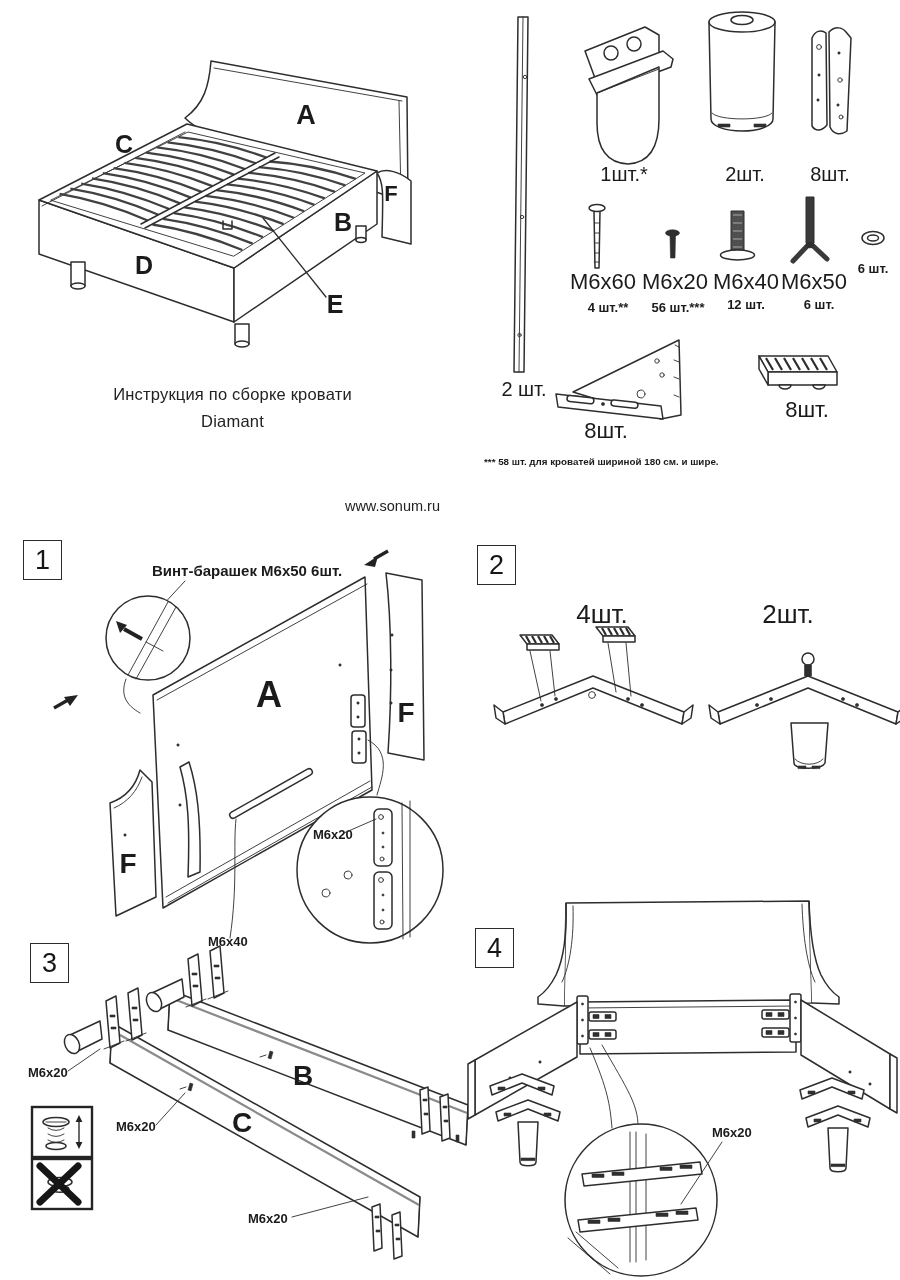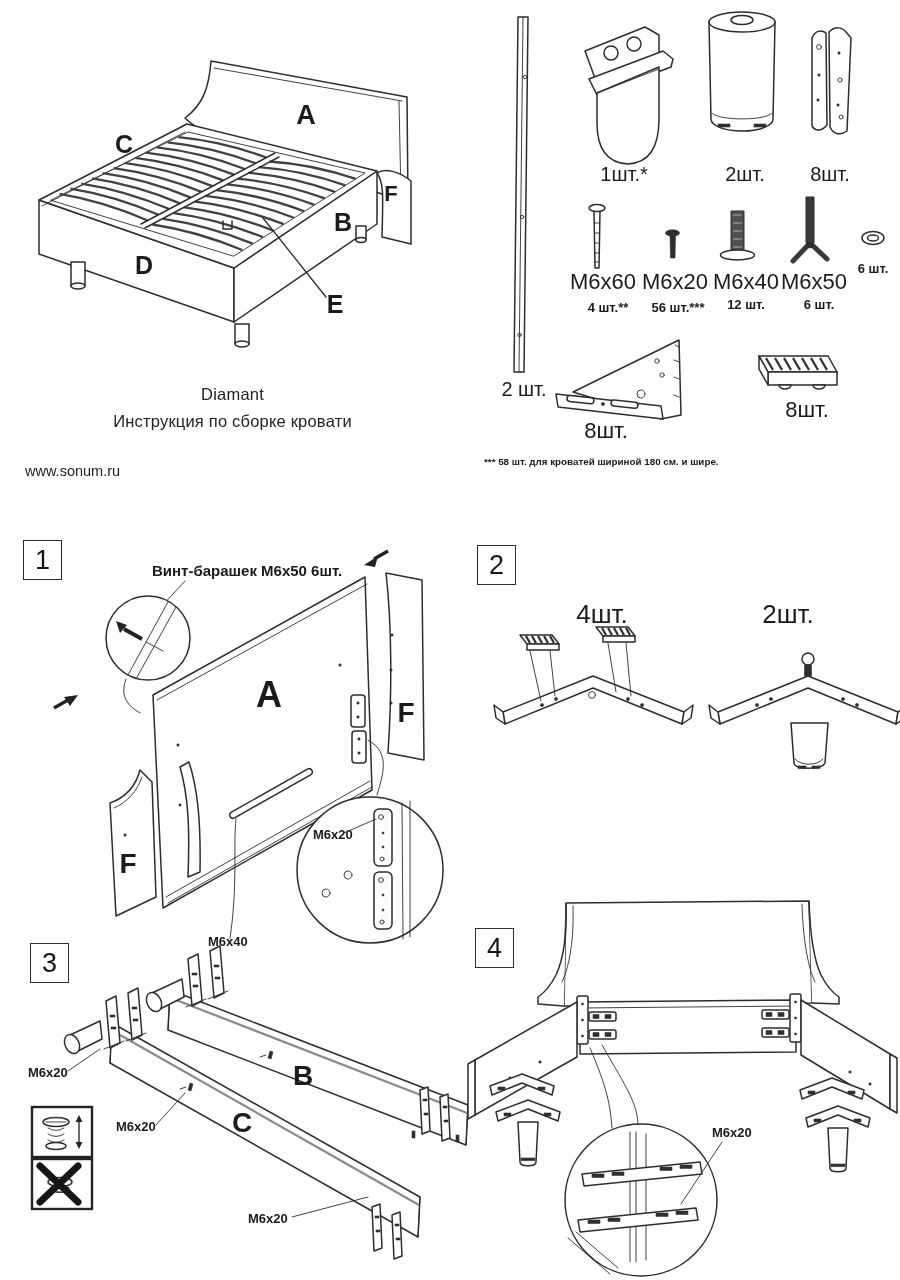--- a/index.html
+++ b/index.html
@@ -22,21 +22,21 @@
   .blF{font-size:22px;font-weight:600}
   .lblBig{font-size:36px;font-weight:600}
   .lblStep{font-size:28px;font-weight:600}
   .qty{font-size:20px;font-weight:500}
   .qty2{font-size:26px;font-weight:500}
   .qtys{font-size:13px;font-weight:600}
   .scr{font-size:22px;font-weight:500}
   .m6{font-size:13px;font-weight:700}
   .call{font-size:15px;font-weight:600}
   .title{position:absolute;left:25px;top:381px;width:415px;text-align:center;font-size:16.5px;line-height:27px;color:#222;font-weight:500;letter-spacing:.2px}
-  .website{position:absolute;left:25px;top:463px;width:415px;text-align:left;font-size:14.5px;color:#222;font-weight:500}
+  .website{position:absolute;left:25px;top:498px;width:415px;text-align:right;font-size:14.5px;color:#222;font-weight:500}
   .footnotes{position:absolute;left:484px;top:455px;width:414px;font-size:9.8px;line-height:13.8px;font-weight:600;color:#1a1a1a;white-space:nowrap}
   .stepnum{position:absolute;width:39px;height:40px;border:1.7px solid #2c2c2c;display:flex;align-items:center;justify-content:center;font-size:27px;color:#161616;background:#fff;font-weight:400}
 </style>
 </head>
 <body>
 
 <div class="page">
 
   <svg class="fig" style="left:25px;top:40px;width:450px;height:310px" viewBox="0 0 450 310">
     <g>
@@ -96,22 +96,22 @@
     <path class="thin" d="M238,178 L301,257" style="stroke-width:1.3"></path>
     <text class="blA" text-anchor="middle" x="281" y="84">A</text>
     <text class="bl" text-anchor="middle" x="99" y="113">C</text>
     <text class="bl" text-anchor="middle" x="318" y="191">B</text>
     <text class="bl" text-anchor="middle" x="119" y="234">D</text>
     <text class="blF" text-anchor="middle" x="366" y="161">F</text>
     <text class="bl" text-anchor="middle" x="310" y="273">E</text>
   </svg>
 
   <div class="title">
+    <div>Инструкция по сборке кровати</div>
     <div>Diamant</div>
-    <div>Инструкция по сборке кровати</div>
   </div>
   <div class="website">www.sonum.ru</div>
 
   <svg class="fig" style="left:485px;top:5px;width:415px;height:450px" viewBox="0 0 415 450">
 
     <g>
       <path class="lnw" d="M33,12 L43,12 L39,367 L29,367 Z"></path>
       <line class="thin" x1="38" y1="12" x2="34" y2="367"></line>
       <circle class="thin" cx="40" cy="72" r="1.7"></circle>
         <circle class="thin" cx="37" cy="212" r="1.7"></circle>

